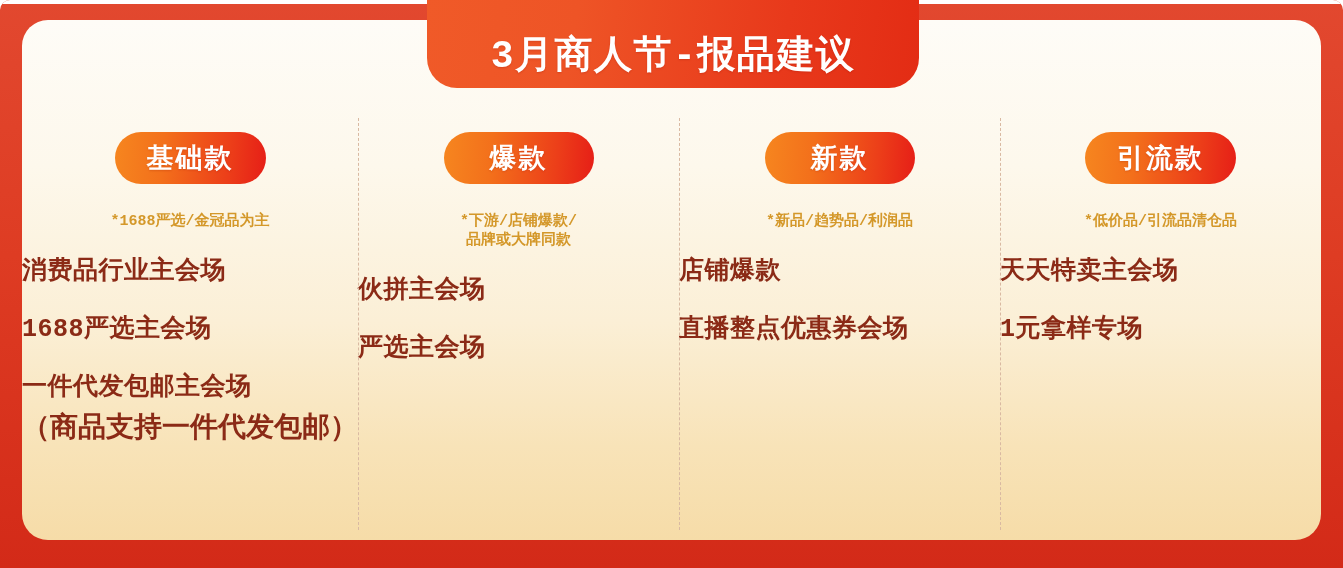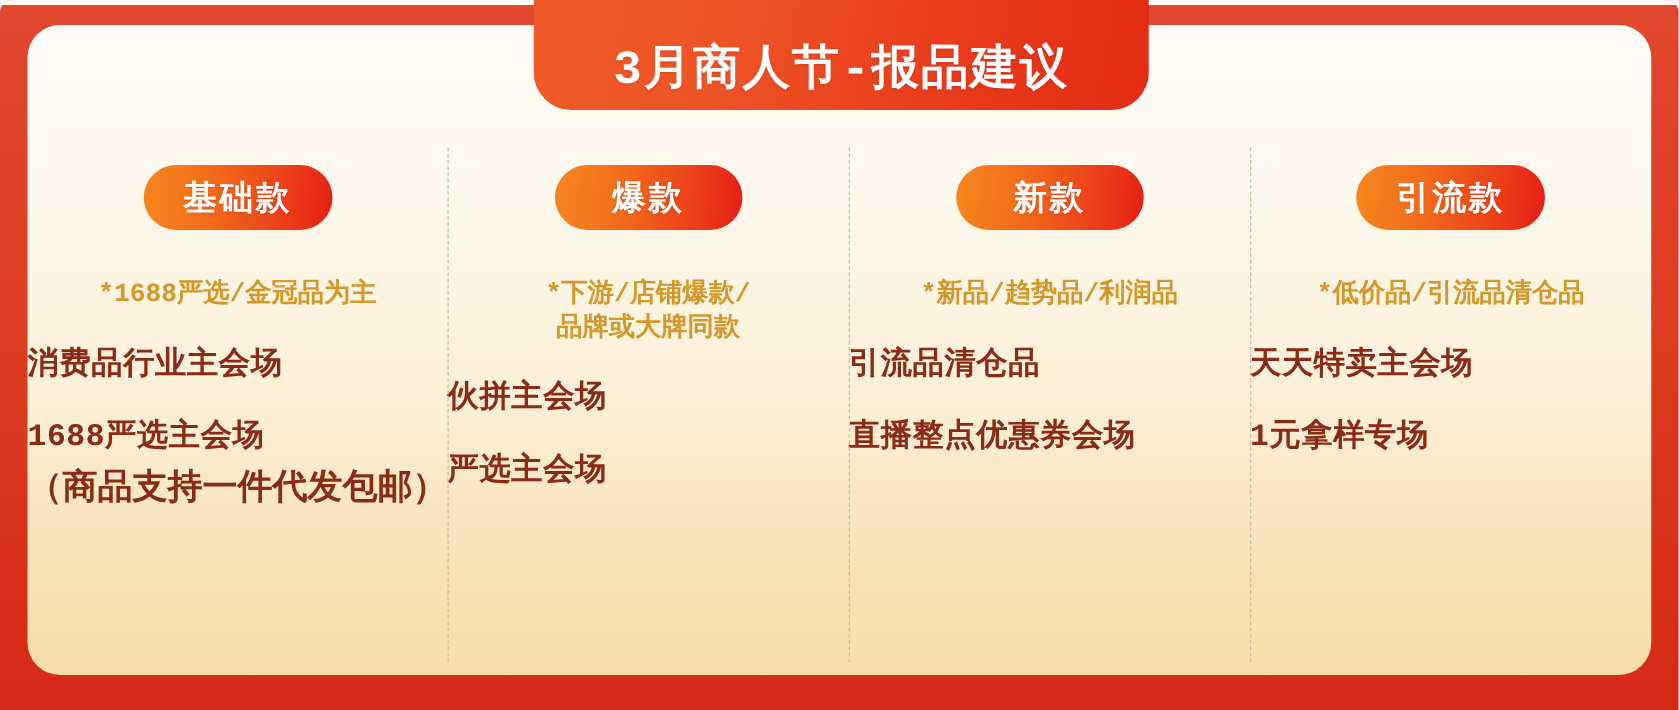--- a/index.html
+++ b/index.html
@@ -114,23 +114,23 @@
     letter-spacing: 2px;
     display: flex;
     align-items: center;
     justify-content: center;
     box-sizing: border-box;
     text-shadow: 0 1px 2px rgba(140,20,0,0.22);
     white-space: nowrap;
   }
 
   .subtitle {
-    margin-top: 40px;
+    margin-top: 28px;
     color: #D4982A;
-    font-size: 21px;
+    font-size: 15px;
     font-weight: bold;
     line-height: 1.28;
     text-align: center;
     white-space: nowrap;
   }
   .subtitle .line2 { display: block; }
 
   .items {
     margin-top: 22px;
     display: flex;
@@ -173,20 +173,21 @@
   <div class="columns">
 
     <div class="column">
       <div class="badge">基础款</div>
       <div class="subtitle">
         <span>*1688严选/金冠品为主</span>
       </div>
       <div class="items">
         <div class="item">消费品行业主会场</div>
         <div class="item">1688严选主会场</div>
+        <div class="item">一件代发包邮主会场</div>
         <div class="item-note">（商品支持一件代发包邮）</div>
       </div>
     </div>
 
     <div class="column">
       <div class="badge">爆款</div>
       <div class="subtitle">
         <span>*下游/店铺爆款/</span>
         <span class="line2">品牌或大牌同款</span>
       </div>
@@ -195,21 +196,21 @@
         <div class="item">严选主会场</div>
       </div>
     </div>
 
     <div class="column">
       <div class="badge">新款</div>
       <div class="subtitle">
         <span>*新品/趋势品/利润品</span>
       </div>
       <div class="items">
-        <div class="item">引流品清仓品</div>
+        <div class="item">店铺爆款</div>
         <div class="item">直播整点优惠券会场</div>
       </div>
     </div>
 
     <div class="column">
       <div class="badge">引流款</div>
       <div class="subtitle">
         <span>*低价品/引流品清仓品</span>
       </div>
       <div class="items">

